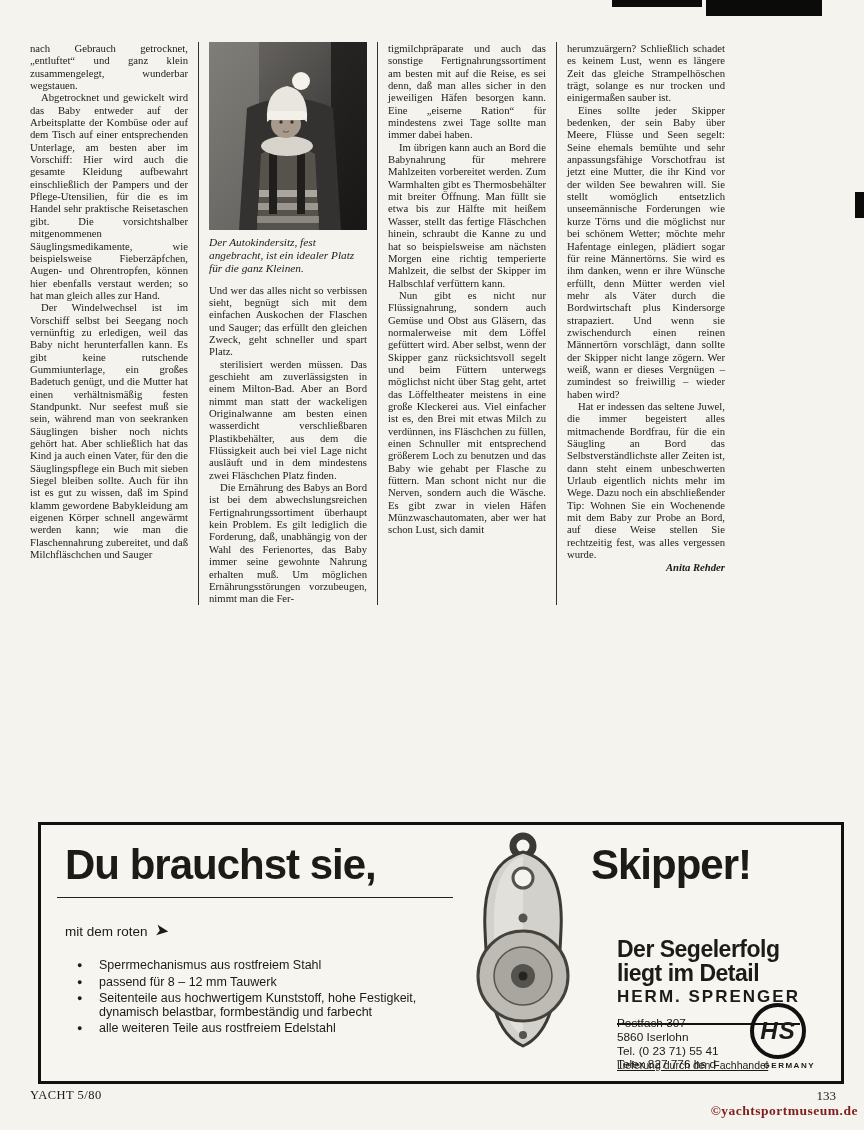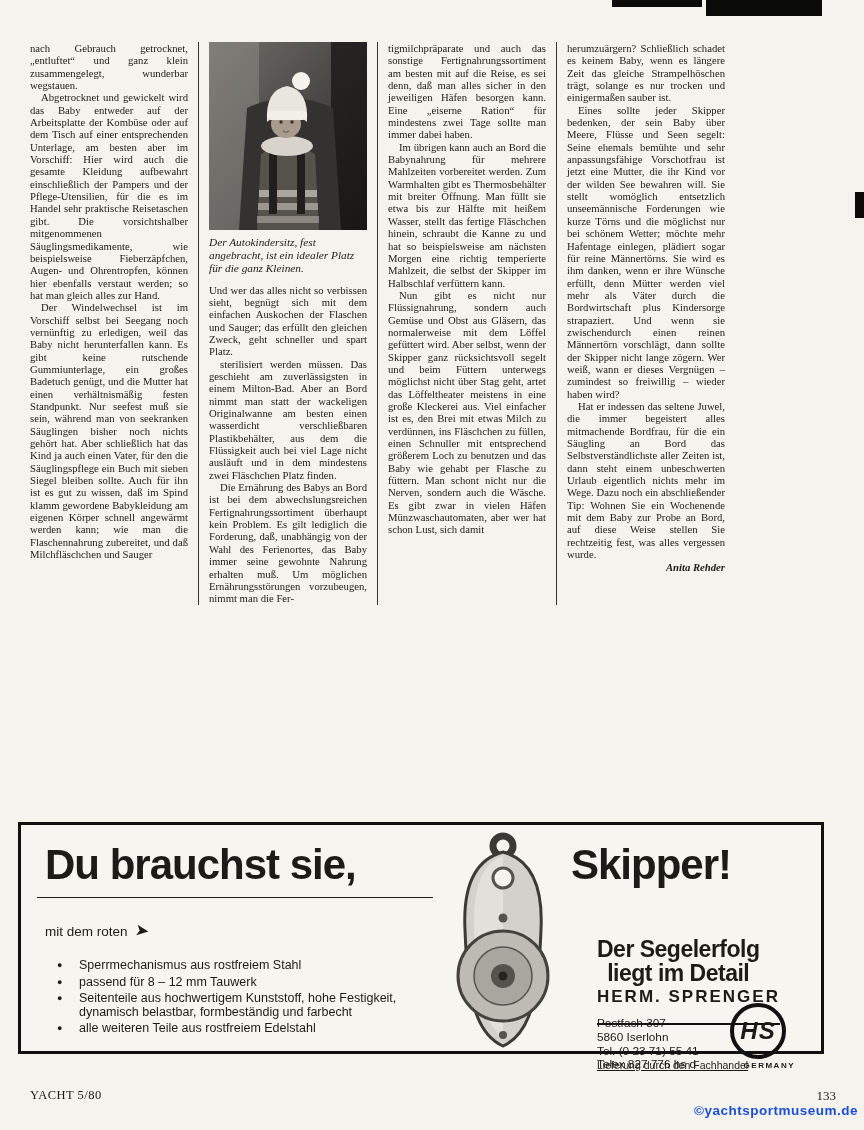--- a/index.html
+++ b/index.html
@@ -20,53 +20,53 @@
   .colrule { width:1px; background:#34322e; margin:0 10px; }
   .coltext p { margin:0; }
   .coltext p + p { text-indent:11px; }
   .photo { width:158px; height:188px; margin-bottom:6px; background:#2c2b29; }
   .photo svg { display:block; }
   .caption { font-style:italic; font-size:11.3px; line-height:13.2px; text-align:left; margin-bottom:8px; }
   .author { text-align:right; font-style:italic; font-weight:bold; margin-top:1px; }
 
   
   .ad {
-    position:absolute; left:18px; top:822px; width:806px; height:232px;
+    position:absolute; left:38px; top:822px; width:806px; height:262px;
     border:3px solid #111; background:#f6f5f0;
     font-family:"Liberation Sans", sans-serif;
   }
   .ad-headline-left  { position:absolute; left:24px;  top:16px; font-size:42px; font-weight:bold; letter-spacing:-1px; }
   .ad-headline-right { position:absolute; left:550px; top:16px; font-size:42px; font-weight:bold; letter-spacing:-1px;text-align:right; }
   .ad-rule { position:absolute; left:16px; top:72px; width:396px; height:1px; background:#22211f; }
   .ad-pulley { position:absolute; left:422px; top:5px; width:120px; height:242px; }
   .ad-subhead { position:absolute; left:24px; top:80px; width:386px; font-size:13.5px; line-height:17px; }
   .arrow { font-size:17px; display:inline-block; transform:rotate(8deg); margin-left:4px; }
   .ad-bullets { position:absolute; left:36px; top:134px; width:370px; list-style:none; font-size:12.5px; line-height:13.5px; }
   .ad-bullets li { padding-left:22px; text-indent:-22px; margin-bottom:3px; }
   .ad-bullets li::before { content:"●"; display:inline-block; width:22px; text-indent:0; font-size:9px; vertical-align:1px; }
-  .ad-slogan { position:absolute; left:576px; top:112px; font-size:23px; font-weight:bold; line-height:24px; letter-spacing:-0.5px;text-align:center; }
+  .ad-slogan { position:absolute; left:576px; top:112px; font-size:23px; font-weight:bold; line-height:24px; letter-spacing:-0.5px; }
   .ad-company { position:absolute; left:576px; top:162px; font-size:17px; font-weight:bold; letter-spacing:2px; border-bottom:2.5px solid #111; padding-bottom:16px; }
   .ad-address { position:absolute; left:576px; top:192px; font-size:11.8px; line-height:13.8px; }
   .ad-logo { position:absolute; left:700px; top:178px; width:74px; text-align:right; }
   .ad-logo-circle {
     width:56px; height:56px; border:4px solid #111; border-radius:50%;
     display:flex; align-items:center; justify-content:center;
     font-size:24px; font-weight:bold; font-style:italic; margin:0 auto; letter-spacing:1px;
   }
   .ad-logo-sub { font-size:8px; font-weight:bold; letter-spacing:1.5px; margin-top:2px; }
   .ad-distribution { position:absolute; left:576px; top:234px; font-size:10.5px; text-decoration:underline; }
 
   
   .footer { position:absolute; left:30px; right:28px; top:1088px; display:flex; justify-content:space-between; font-size:12.5px; }
   .issue { letter-spacing:0.5px; }
   .pagenum { font-size:13px; }
   .watermark {
     position:absolute; right:6px; top:1103px;
-    font-family:Liberation Sans, sans-serif; font-size:13.5px; font-weight:bold;
-    color:#1d4ed8; letter-spacing:0.5px;
+    font-family:Liberation Serif, serif; font-size:13.5px; font-weight:bold;
+    color:#7f1d1d; letter-spacing:0.5px;
   }
 </style>
 </head>
 <body>
 
 <div class="page">
 
   <div class="regmark rm1"></div>
   <div class="regmark rm2"></div>
   <div class="regmark rm3"></div>
@@ -128,21 +128,21 @@
           <p>tigmilchpräparate und auch das sonstige Fertignahrungssortiment am besten mit auf die Reise, es sei denn, daß man alles sicher in den jeweiligen Häfen besorgen kann. Eine „eiserne Ration“ für mindestens zwei Tage sollte man immer dabei haben.</p>
           <p>Im übrigen kann auch an Bord die Babynahrung für mehrere Mahlzeiten vorbereitet werden. Zum Warmhalten gibt es Thermosbehälter mit breiter Öffnung. Man füllt sie etwa bis zur Hälfte mit heißem Wasser, stellt das fertige Fläschchen hinein, schraubt die Kanne zu und hat so beispielsweise am nächsten Morgen eine richtig temperierte Mahlzeit, die selbst der Skipper im Halbschlaf verfüttern kann.</p>
           <p>Nun gibt es nicht nur Flüssignahrung, sondern auch Gemüse und Obst aus Gläsern, das normalerweise mit dem Löffel gefüttert wird. Aber selbst, wenn der Skipper ganz rücksichtsvoll segelt und beim Füttern unterwegs möglichst nicht über Stag geht, artet das Löffeltheater meistens in eine große Kleckerei aus. Viel einfacher ist es, den Brei mit etwas Milch zu verdünnen, ins Fläschchen zu füllen, einen Schnuller mit entsprechend größerem Loch zu benutzen und das Baby wie gehabt per Flasche zu füttern. Man schont nicht nur die Nerven, sondern auch die Wäsche. Es gibt zwar in vielen Häfen Münzwaschautomaten, aber wer hat schon Lust, sich damit</p>
         </div>
     </div>
 
     <div class="colrule"></div>
 
     <div class="col">
       <div class="coltext">
-          <p>herumzuärgern? Schließlich schadet es keinem Baby, wenn es längere Zeit das gleiche Strampelhöschen trägt, solange es nur trocken und einigermaßen sauber ist.</p>
+          <p>herumzuärgern? Schließlich schadet es keinem Lust, wenn es längere Zeit das gleiche Strampelhöschen trägt, solange es nur trocken und einigermaßen sauber ist.</p>
           <p>Eines sollte jeder Skipper bedenken, der sein Baby über Meere, Flüsse und Seen segelt: Seine ehemals bemühte und sehr anpassungsfähige Vorschotfrau ist jetzt eine Mutter, die ihr Kind vor der wilden See bewahren will. Sie stellt womöglich entsetzlich unseemännische Forderungen wie kurze Törns und die möglichst nur bei schönem Wetter; möchte mehr Hafentage einlegen, plädiert sogar für reine Männertörns. Sie wird es ihm danken, wenn er ihre Wünsche erfüllt, denn Mütter werden viel mehr als Väter durch die Bordwirtschaft plus Kindersorge strapaziert. Und wenn sie zwischendurch einen reinen Männertörn vorschlägt, dann sollte der Skipper nicht lange zögern. Wer weiß, wann er dieses Vergnügen – zumindest so freiwillig – wieder haben wird?</p>
           <p>Hat er indessen das seltene Juwel, die immer begeistert alles mitmachende Bordfrau, für die ein Säugling an Bord das Selbstverständlichste aller Zeiten ist, dann steht einem unbeschwerten Urlaub eigentlich nichts mehr im Wege. Dazu noch ein abschließender Tip: Wohnen Sie ein Wochenende mit dem Baby zur Probe an Bord, auf diese Weise stellen Sie rechtzeitig fest, was alles vergessen wurde.</p>
         </div>
       <div class="author">Anita Rehder</div>
     </div>
 
   </div>
 
   <div class="ad">
     <div class="ad-headline-left">Du brauchst sie,</div>

